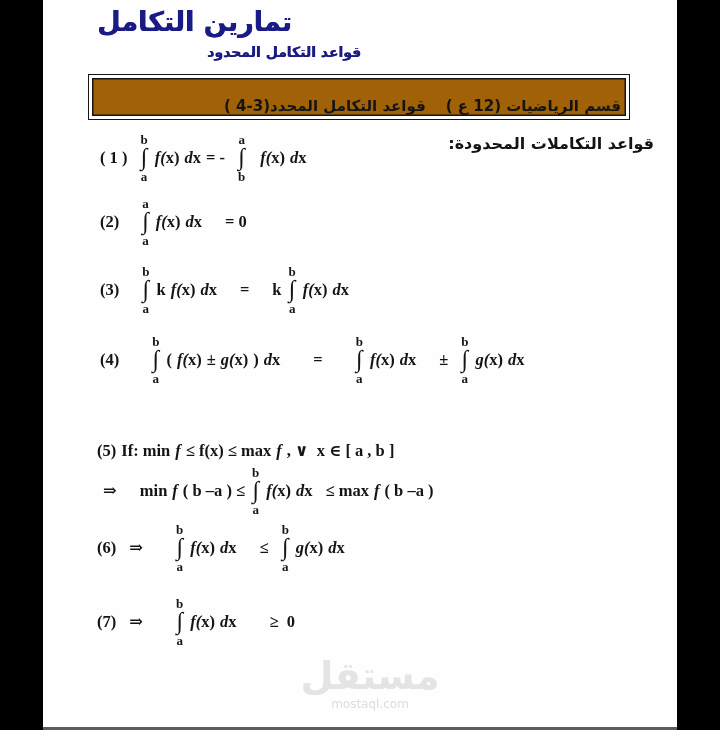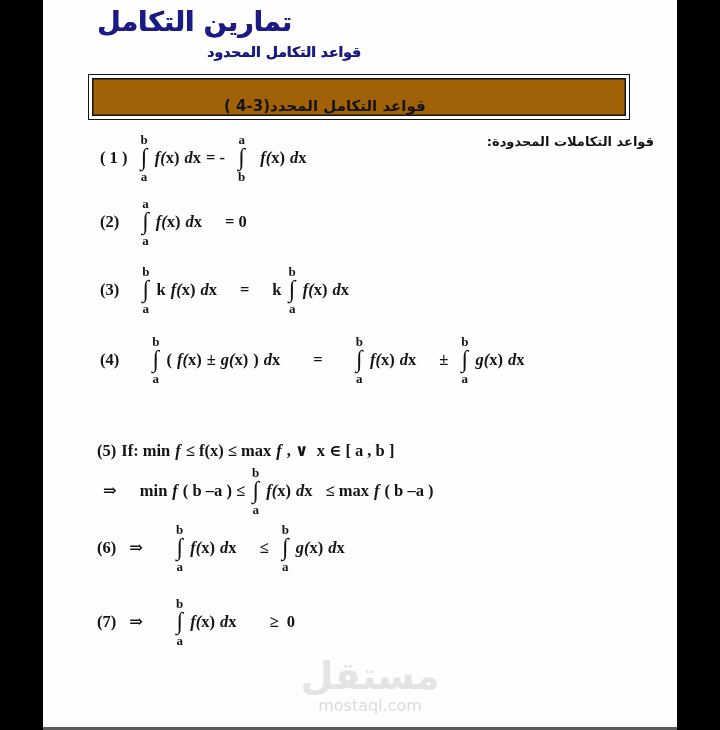--- a/index.html
+++ b/index.html
@@ -29,21 +29,21 @@
 
   .header-box {
     position:absolute; left:88px; top:74px; width:540px; height:44px;
     border:1.5px solid #151515;
     box-shadow: inset 0 0 0 3px #fefefe, inset 0 0 0 4.5px #151515;
     background:#a16207;
   }
   .header-box .topic { position:absolute; left:135px; bottom:4px; font-size:15px; font-weight:bold; }
   .header-box .dept  { position:absolute; right:8px;  bottom:4px; font-size:15px; font-weight:bold; }
 
-  .intro { position:absolute; right:66px; top:134px; font-size:13px; font-weight:bold; }
+  .intro { position:absolute; right:66px; top:134px; font-size:16px; font-weight:bold; }
 
   .row {
     position:absolute; display:flex; align-items:center;
     column-gap:5px; font-size:16.5px; font-weight:bold; white-space:pre;
   }
   .row .t  { display:inline-block; }
   .row .fx { display:inline-block; }
   .row .fx::first-letter { font-style:italic; }
 
   .intg { display:inline-flex; flex-direction:column; align-items:center; line-height:1; margin:0 2px; }
@@ -61,35 +61,36 @@
   .r5a { left:97px;  top:441px; }
   .r5b { left:103px; top:466px; }
   .r6 { left:97px;  top:523px; }
   .r7 { left:97px;  top:597px; }
 
   .watermark {
     position:absolute; left:300px; top:656px; width:140px; text-align:center;
     color:var(--watermark,#e4e4e4);
   }
   .watermark .wm-name   { font-family:"DejaVu Sans",sans-serif; direction:rtl; font-size:38px; font-weight:bold; line-height:1.1; }
-  .watermark .wm-domain { font-family:"DejaVu Sans",sans-serif; font-size:16px; line-height:1; color:#dcdcdc; }
+  .watermark .wm-domain { font-family:"DejaVu Sans",sans-serif; font-size:12px; line-height:1; color:#dcdcdc; }
 </style>
 </head>
 <body>
 
 <div class="stage">
   <div class="band left"></div>
   <div class="band right"></div>
   <div class="bottom-edge"></div>
 
   <div class="title-main ar">تمارين التكامل</div>
   <div class="title-sub ar">قواعد التكامل المحدود</div>
 
   <div class="header-box">
     <span class="topic ar">قواعد التكامل المحدد(3-4 )</span>
+    <span class="dept ar">قسم الرياضيات (12 ع )</span>
   </div>
 
   <div class="intro ar">قواعد التكاملات المحدودة:</div>
 
   <div class="row r1">
     <span class="t">( 1 )</span>
     <span class="intg sp-s">
       <span class="lim">b</span>
       <span class="sgn">∫</span>
       <span class="lim">a</span>

